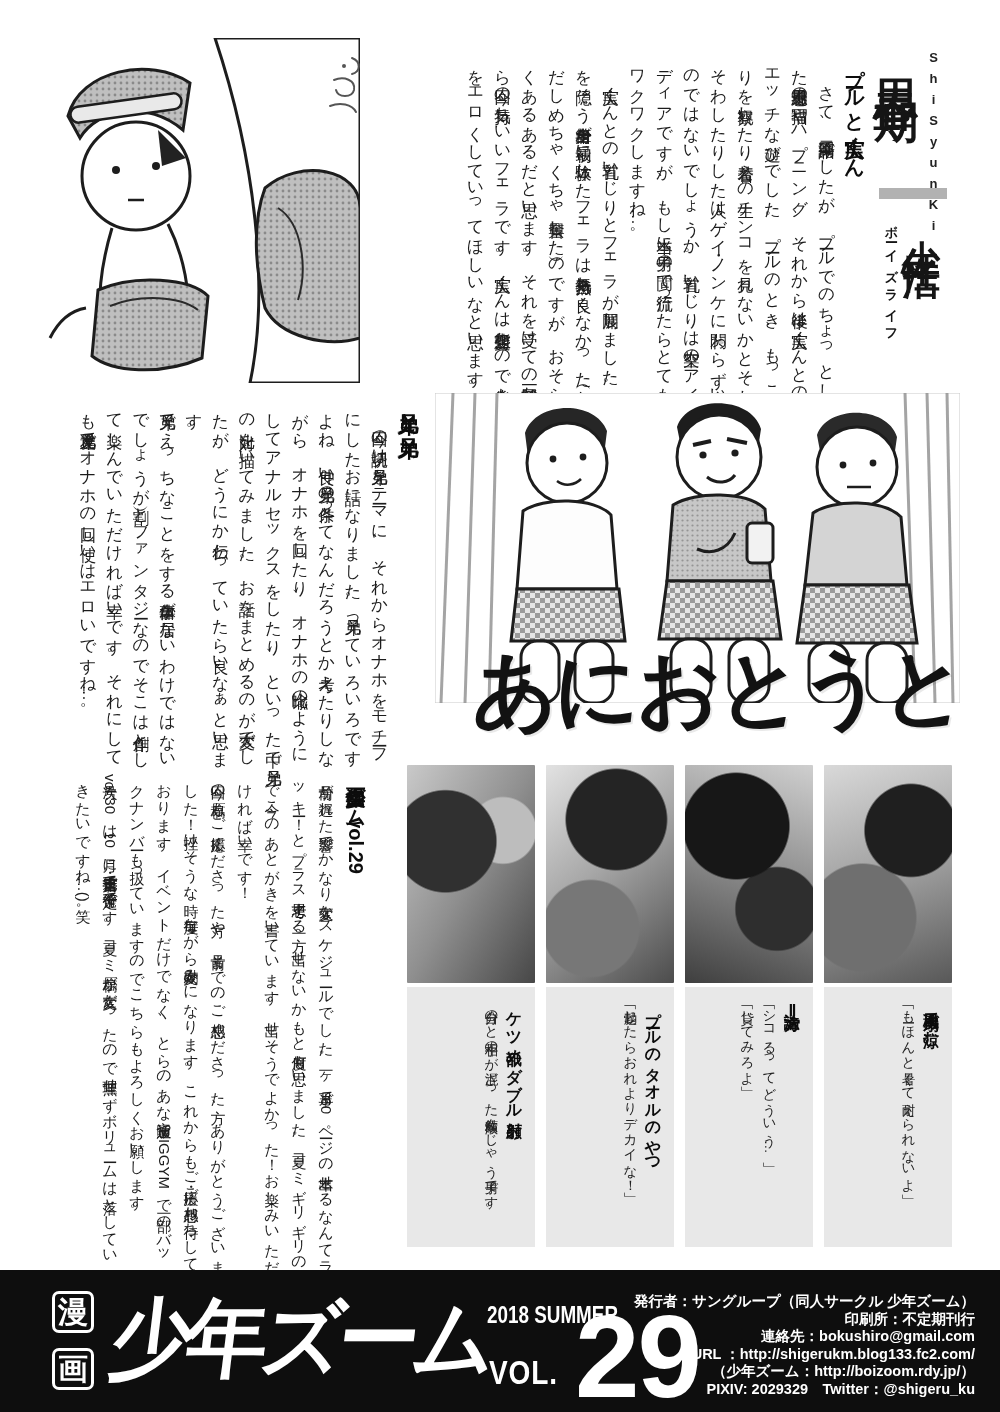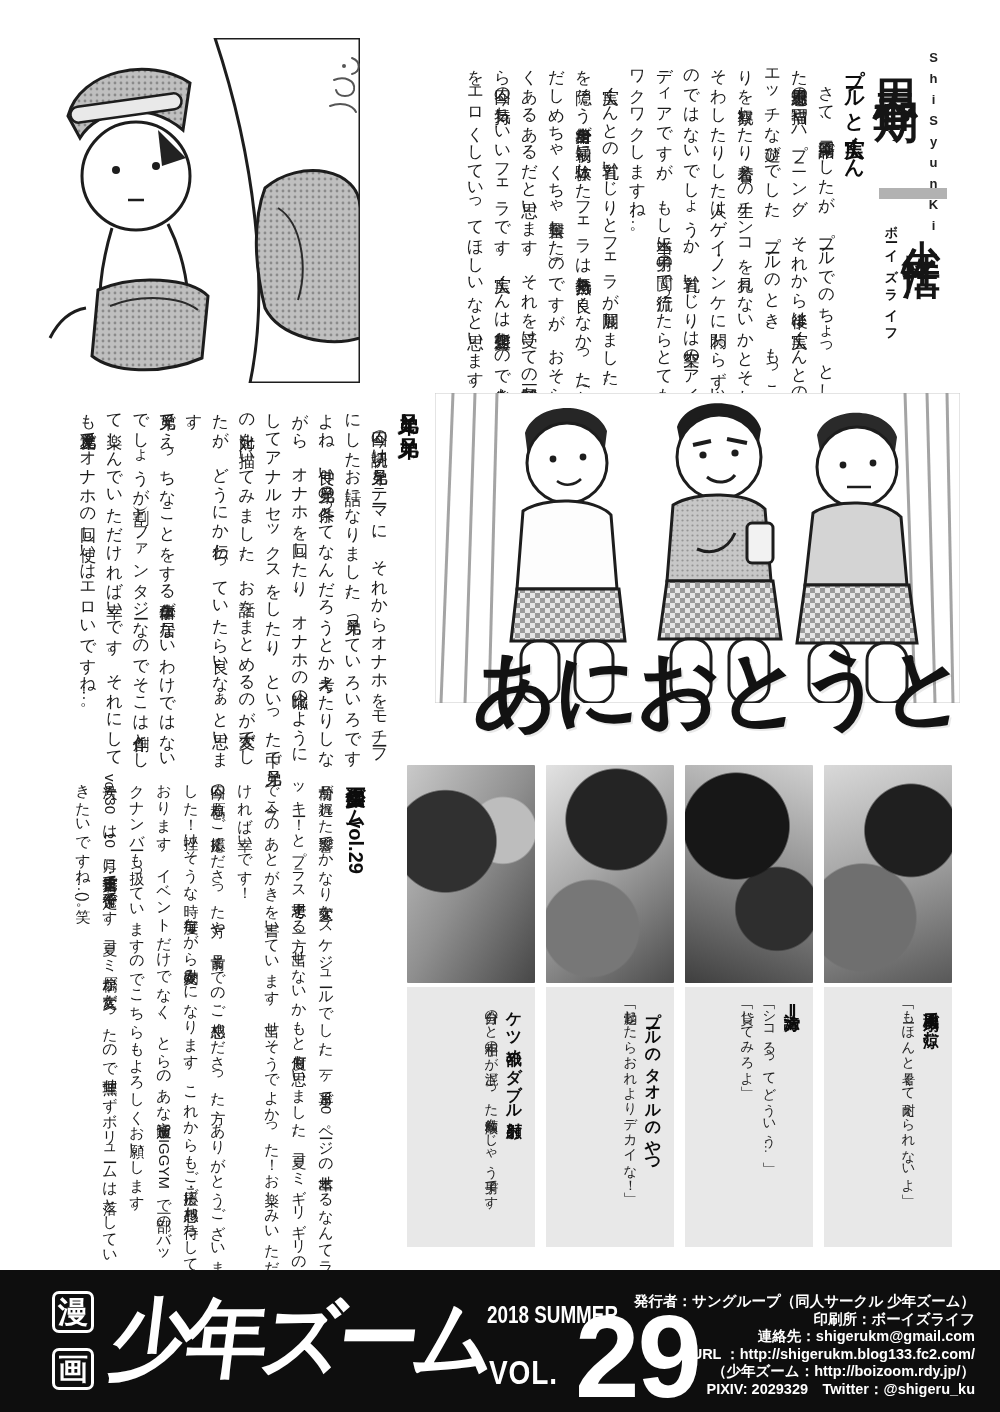--- a/index.html
+++ b/index.html
@@ -251,21 +251,21 @@
     <div class="abs logo-box" style="left:52px; top:78px;">画</div>
 
     <div class="abs logo-title" style="left:106px; top:25px;">少年ズーム</div>
 
     <div class="abs season" style="left:487px; top:32px;">2018 SUMMER</div>
     <div class="abs vol-label" style="left:489px; top:84px;">VOL.</div>
     <div class="abs vol-number" style="left:575px; top:29px;">29</div>
 
     <div class="abs info" style="right:25px; top:23px;">
       <div>発行者：サングループ（同人サークル 少年ズーム）</div>
-      <div>印刷所：ボーイズライフ</div>
-      <div>連絡先：shigerukm@gmail.com</div>
+      <div>印刷所：不定期刊行</div>
+      <div>連絡先：bokushiro@gmail.com</div>
       <div>URL ：http://shigerukm.blog133.fc2.com/</div>
       <div>（少年ズーム：http://boizoom.rdy.jp/）</div>
       <div>PIXIV: 2029329　Twitter：@shigeru_ku</div>
     </div>
   </div>
 
 </div>
 
 </body></html>

